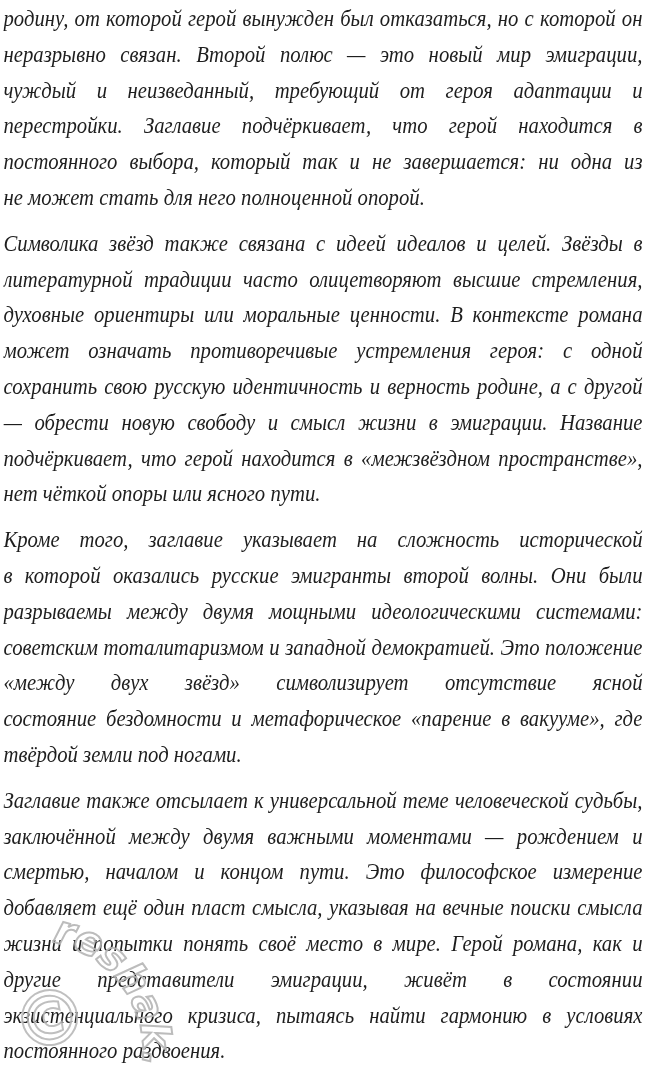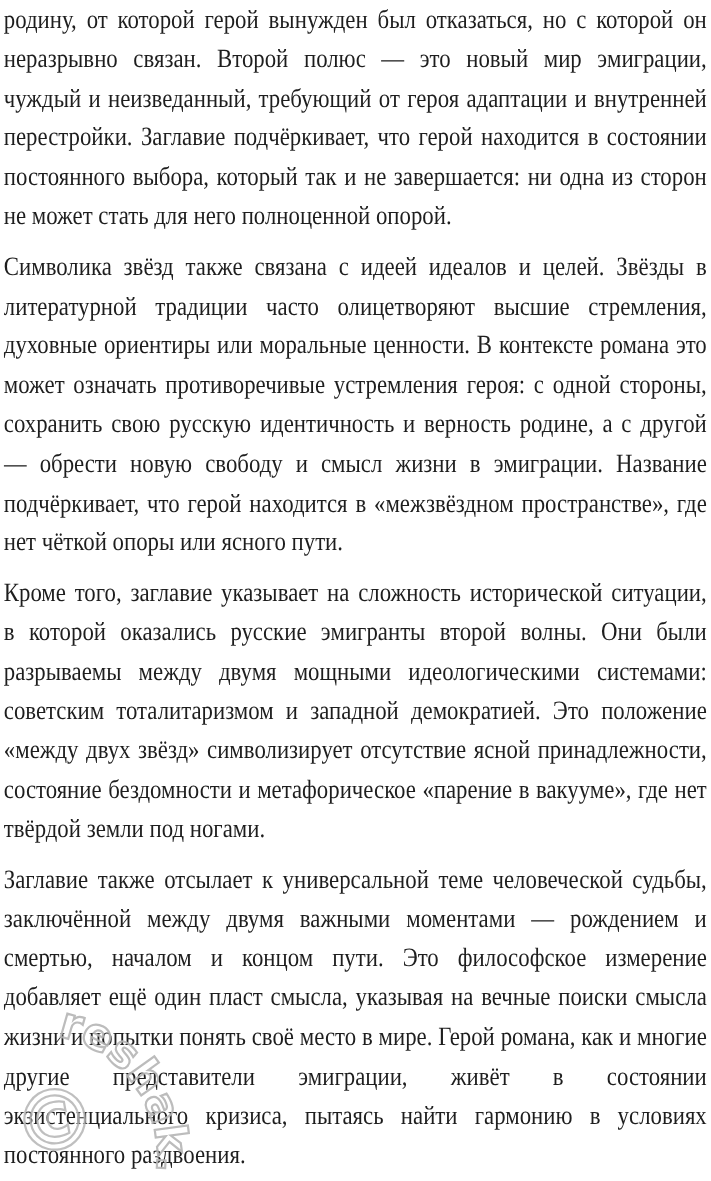--- a/index.html
+++ b/index.html
@@ -11,20 +11,21 @@
     width: 646px;
     height: 1074px;
     position: relative;
     overflow: hidden;
     font-family: "Liberation Serif", "DejaVu Serif", serif;
   }
   .page {
     position: relative;
     width: 646px;
     height: 1074px;
+    font-style: italic;
   }
   
   .content {
     position: relative;
     z-index: 1;
     width: 748px;
     transform: scaleX(0.8636);
     transform-origin: 0 0;
     padding: 1px 4px 0 4px;
     box-sizing: border-box;

